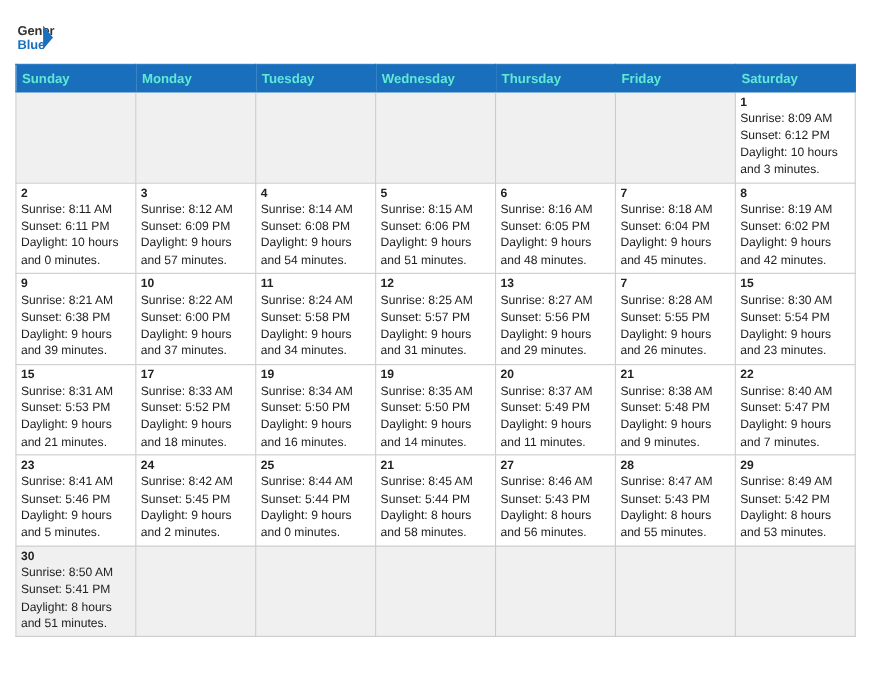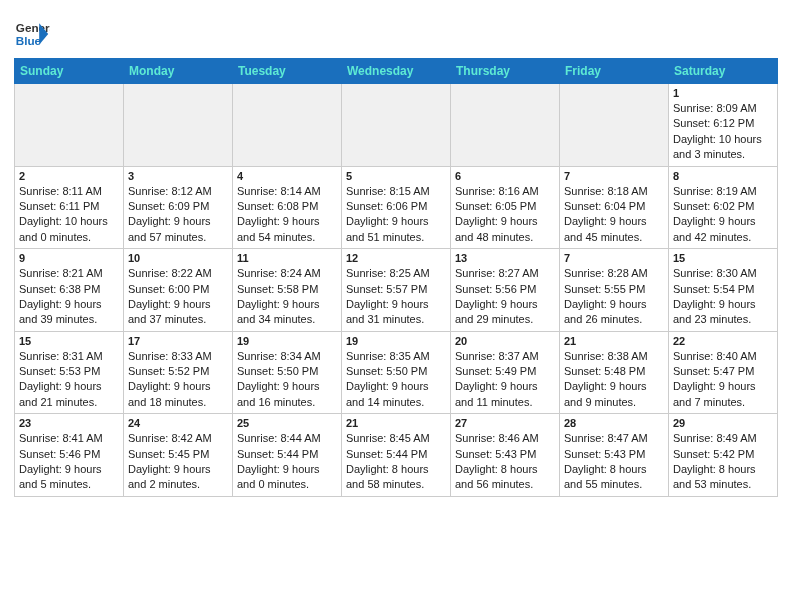--- a/index.html
+++ b/index.html
@@ -331,15 +331,30 @@
 and 55 minutes.</div>
           </td>
           <td>
             <span class="day-num">29</span>
             <div class="day-info">Sunrise: 8:49 AM
 Sunset: 5:42 PM
 Daylight: 8 hours
 and 53 minutes.</div>
           </td>
         </tr>
+        <tr>
+          <td class="last-row">
+            <span class="day-num">30</span>
+            <div class="day-info">Sunrise: 8:50 AM
+Sunset: 5:41 PM
+Daylight: 8 hours
+and 51 minutes.</div>
+          </td>
+          <td class="empty"></td>
+          <td class="empty"></td>
+          <td class="empty"></td>
+          <td class="empty"></td>
+          <td class="empty"></td>
+          <td class="empty"></td>
+        </tr>
       </tbody>
   </table>
 </div>
 
 </body></html>

